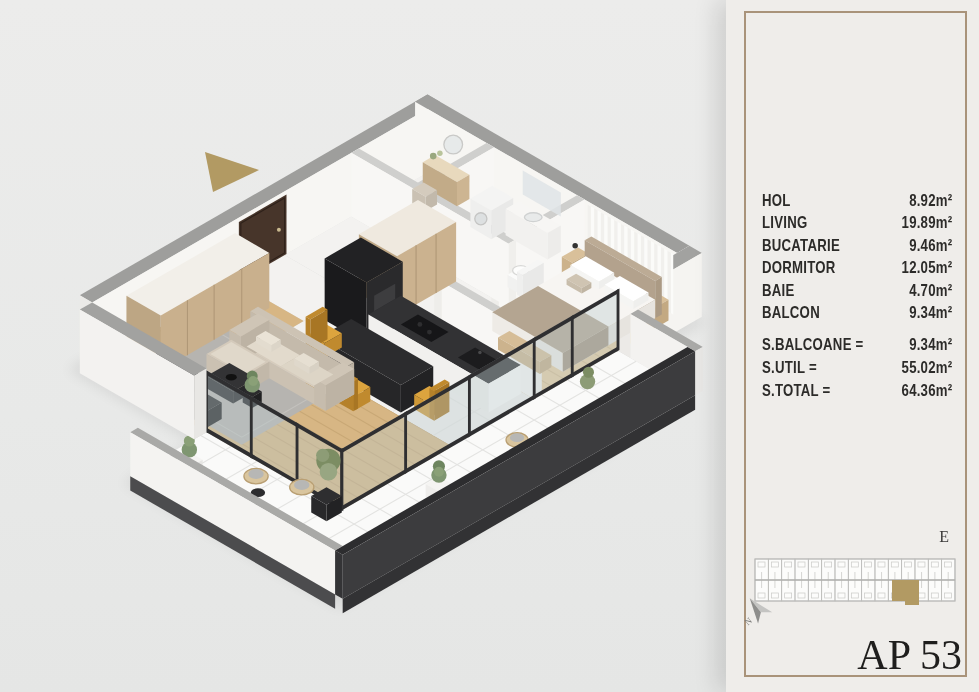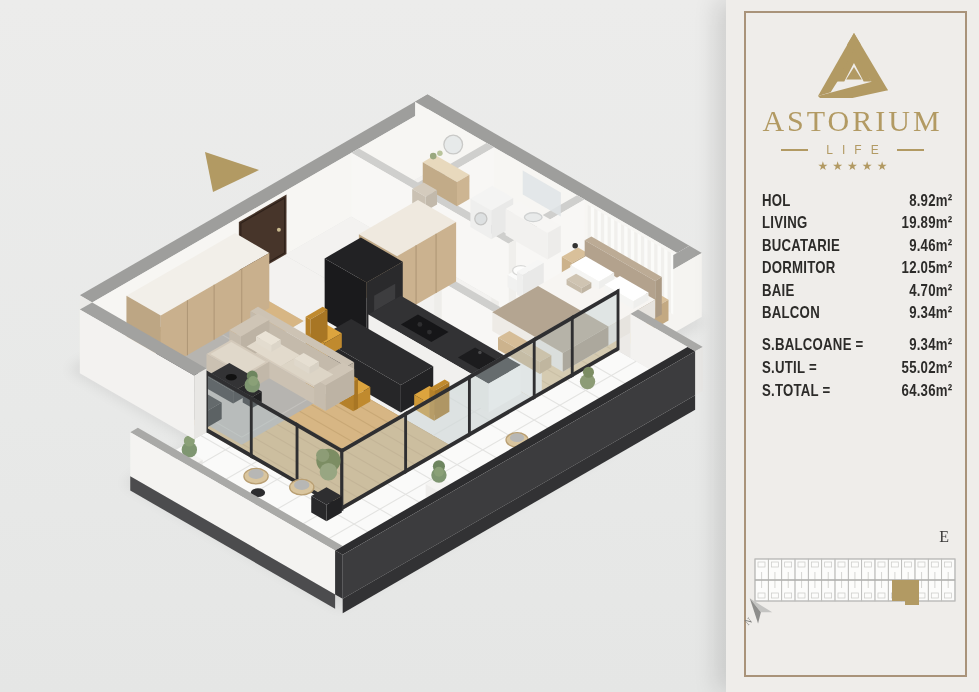--- a/index.html
+++ b/index.html
@@ -413,38 +413,20 @@
       </g>
       <g>
         <polygon points="205,152 259,170 213,192" fill="#b29a63"></polygon>
       </g>
     </svg>
 </div>
 
 <aside class="card">
   <div class="card-border"></div>
 
-  <div class="logo-block">
-    <svg class="logo-mark" viewBox="0 0 80 70">
-      <g fill="#b29a63">
-        <polygon points="41,3 48,15 17,64 4,68"></polygon>
-        <polygon points="41,3 34,15 64,61 76,62"></polygon>
-        <polygon points="4,68 64,52 76,62 12,76"></polygon>
-        <polygon points="41,20 59,53 51,53 41,34 31,53 23,53"></polygon>
-        <polygon points="41,38 49,51 33,51"></polygon>
-      </g>
-    </svg>
-    <div class="brand-name">ASTORIUM</div>
-    <div class="life-row">
-      <span class="life-dash"></span>
-      <span class="life-text">LIFE</span>
-      <span class="life-dash"></span>
-    </div>
-    <div class="stars">★★★★★</div>
-  </div>
 
   <ul class="datalist rooms-list">
     <li>
         <span>HOL</span>
         <span>8.92m²</span>
       </li>
     <li>
         <span>LIVING</span>
         <span>19.89m²</span>
       </li>
@@ -565,13 +547,14 @@
     </svg>
   <svg class="compass-svg" width="34" height="36" viewBox="0 0 34 36">
     <g transform="rotate(-38 17 18)">
       <polygon points="17,3 26,28 17,21" fill="#c4c4c2"></polygon>
       <polygon points="17,3 8,28 17,21" fill="#8e8e8c"></polygon>
     </g>
     <text id="compass-letter" x="4" y="33" font-size="9" fill="#7a7a78" font-family="Liberation Serif, serif" transform="rotate(-40 6 31)">N</text>
   </svg>
 
   <div class="footer-floor">ETAJ 8</div>
+  <div class="footer-ap">AP 53</div>
 </aside>
 
 </body></html>

